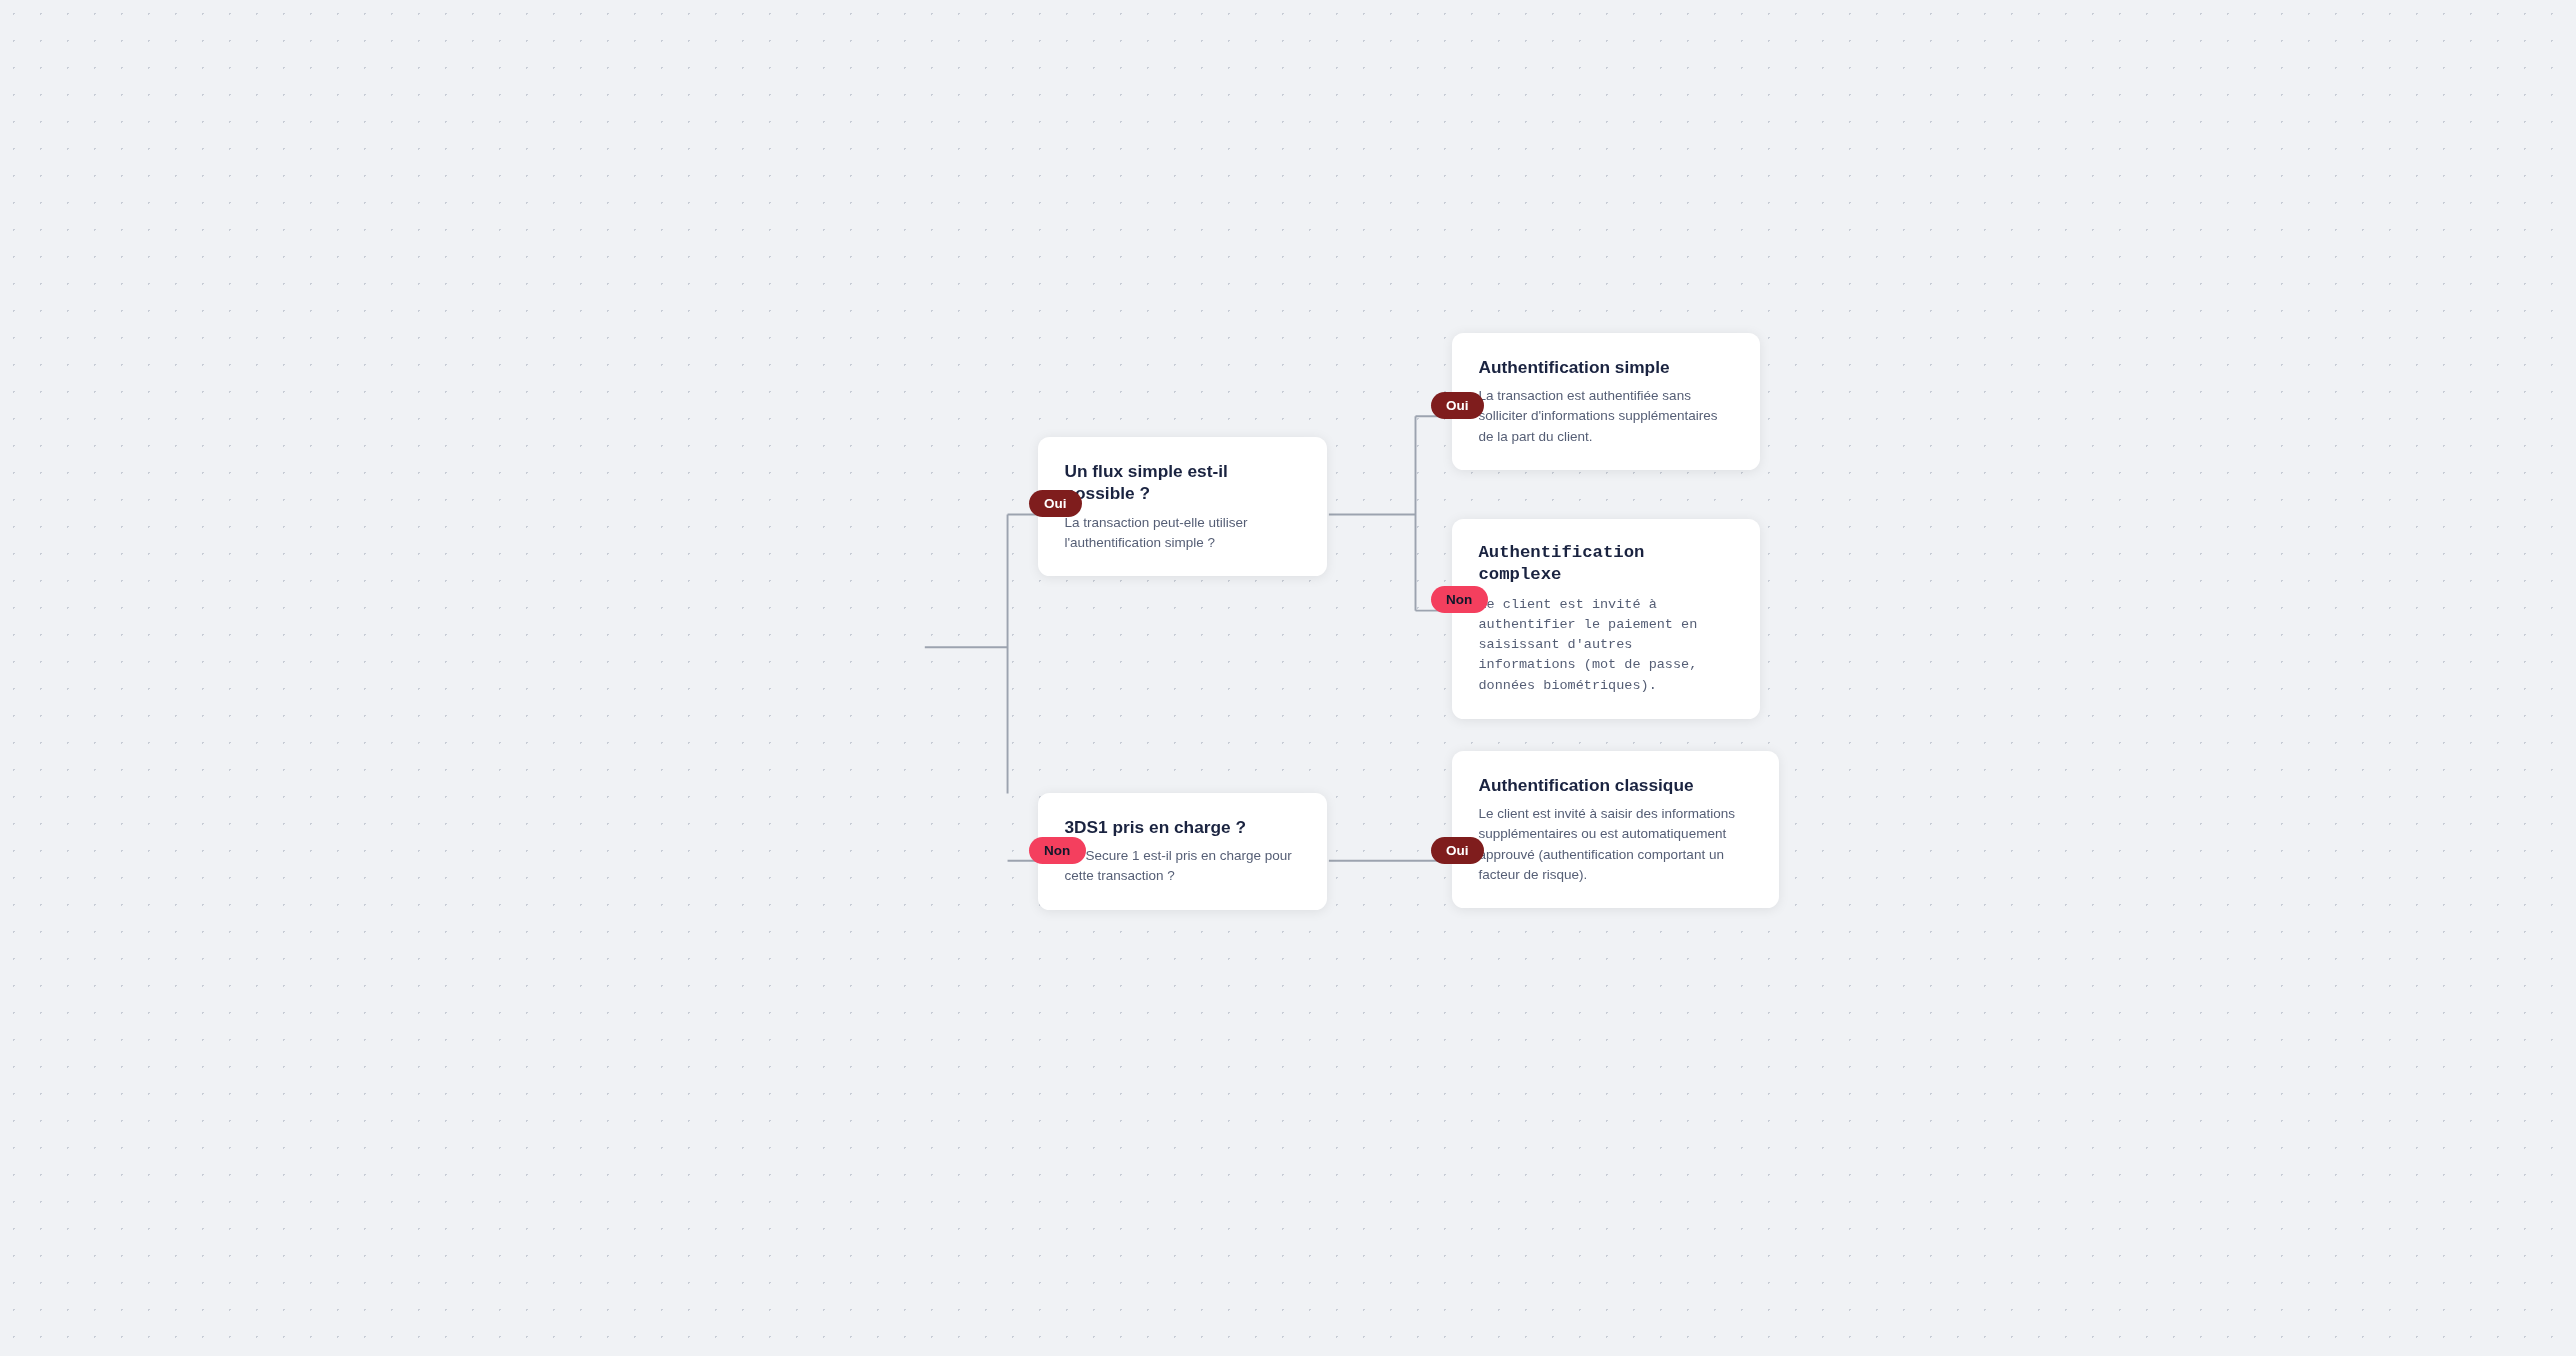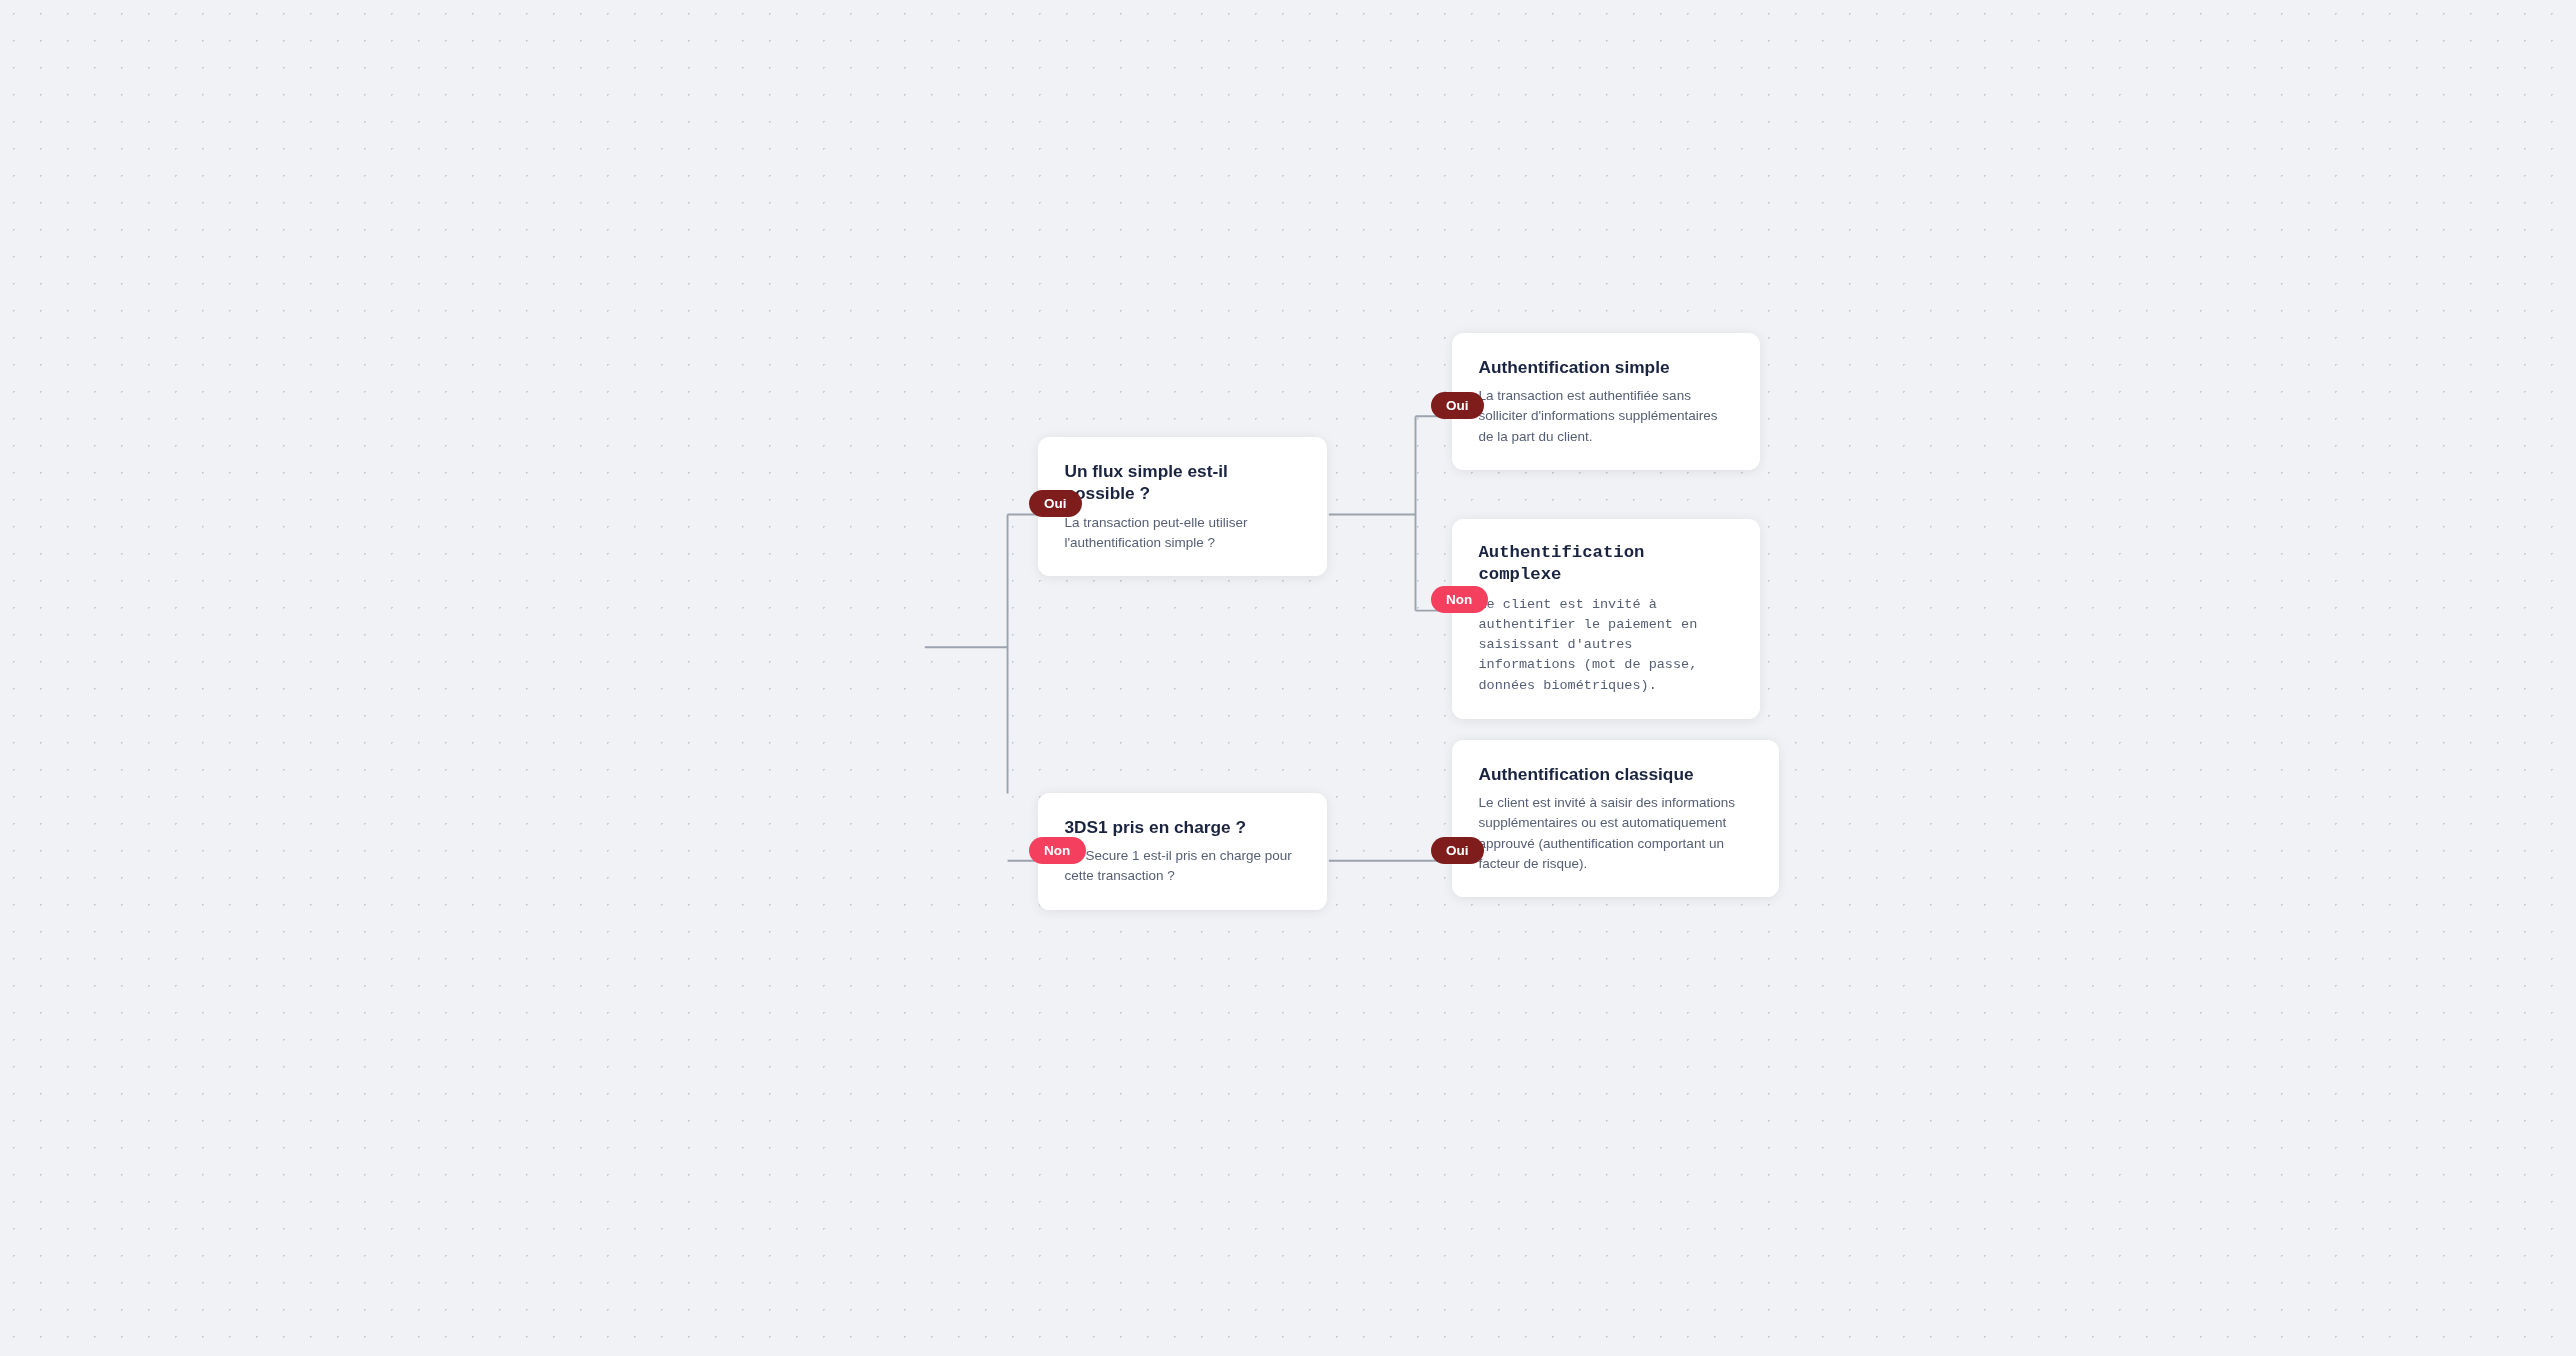--- a/index.html
+++ b/index.html
@@ -71,42 +71,42 @@
 
     .node-auth-complexe {
       left: 837px;
       top: 274px;
       width: 308px;
       font-family: Liberation Mono, monospace;
     }
 
     .node-auth-classique {
       left: 837px;
-      top: 495px;
+      top: 506px;
       width: 327px;
     }
 
     
     .badge {
       position: absolute;
       border-radius: 48px;
       padding: 5.8px 15.4px;
       font-size: 13.5px;
       font-weight: 600;
       z-index: 10;
     }
 
     .badge-oui {
       background: #7f1d1d;
       color: #fff;
     }
 
     .badge-non {
       background: #f43f5e;
-      color: #ffffff;
+      color: #0f172a;
     }
 
     
     .connectors {
       position: absolute;
       top: 0;
       left: 0;
       width: 100%;
       height: 100%;
       pointer-events: none;

